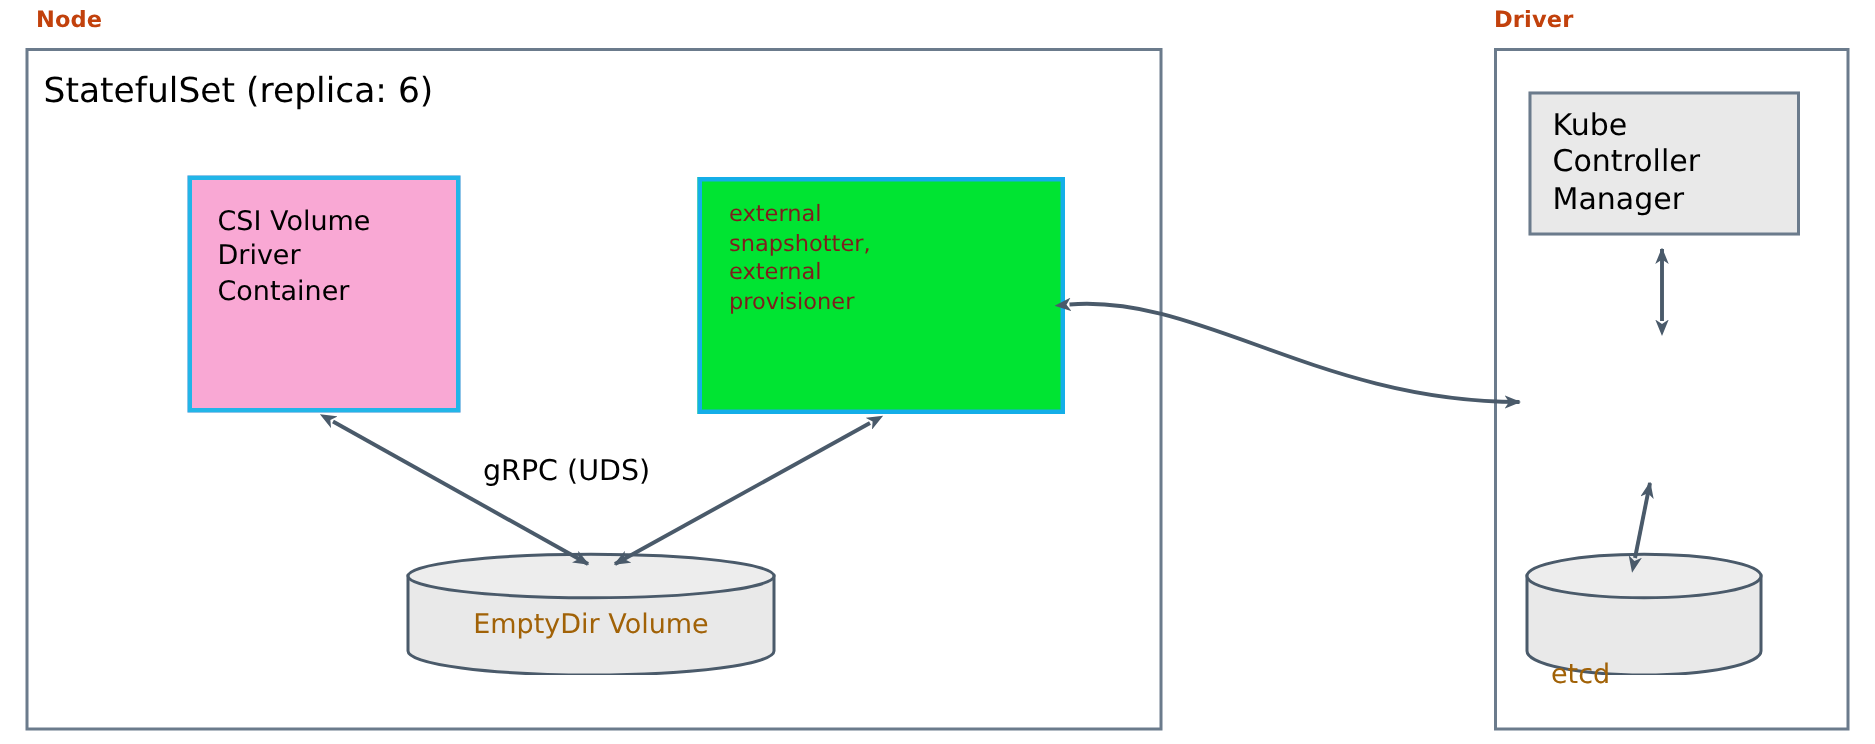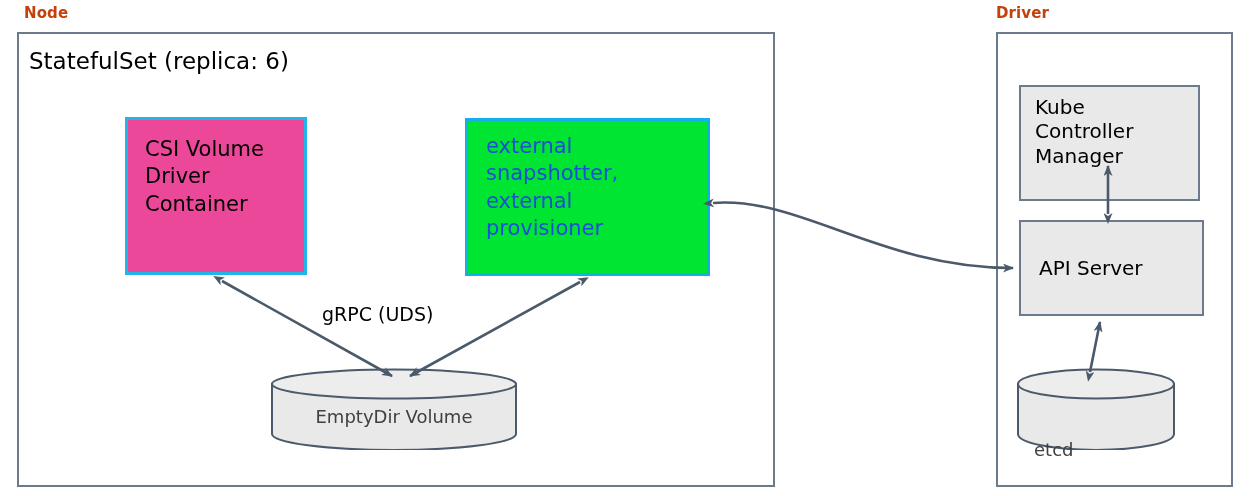--- a/index.html
+++ b/index.html
@@ -47,33 +47,33 @@
     justify-content: flex-start;
   }
 
   .node-box .lines {
     display: block;
     line-height: 1.30;
     white-space: pre-line;
   }
 
   .box-orange {
-    background: #ec4899;
+    background: #f9a8d4;
     border: 3px solid #22B5E8;
     padding: 16px 0 0 17px;
-    font-size: 21px;
+    font-size: 18px;
     color: #000;
   }
 
   .box-green {
     background: #00E432;
     border: 3px solid #14AEE8;
     padding: 12px 0 0 18px;
-    font-size: 21px;
-    color: #1d4ed8;
+    font-size: 15px;
+    color: #7f1d1d;
   }
 
   .box-gray {
     background: #E9E9E9;
     border: 2px solid #6B7B8C;
     font-size: 20px;
     color: #000;
   }
 
   .box-gray.kcm {
@@ -88,21 +88,21 @@
 
   .cylinder {
     position: absolute;
   }
   .cyl-svg { position: absolute; left: 0; top: 0; }
   .cyl-label {
     position: absolute;
     width: 100%;
     text-align: center;
     font-size: 18px;
-    color: #404040;
+    color: #a16207;
     white-space: nowrap;
   }
 
   .edge-label {
     position: absolute;
     font-size: 19px;
     color: #000;
     white-space: nowrap;
     margin-top: 16px;
   }
@@ -144,29 +144,26 @@
       <ellipse cx="124" cy="16" rx="122" ry="14.5" fill="#EDEDED" stroke="#4A5A6A" stroke-width="2"></ellipse>
     </svg>
     <div class="cyl-label" style="top:38px;">EmptyDir Volume</div>
   </div>
 
   <div class="edge-label" style="left:322px; top:287px;">gRPC (UDS)</div>
 
   <div class="group-label" style="left:996px; top:4px;">Driver</div>
   <div class="group-box" style="left:996px; top:32px; width:237px; height:455px;"></div>
 
-  <div class="node-box box-gray kcm" style="left:1019px; top:61px; width:181px; height:116px;margin-top:24px;">
+  <div class="node-box box-gray kcm" style="left:1019px; top:61px; width:181px; height:96px;">
     <span class="lines" style="line-height:1.22;">Kube
 Controller
 Manager</span>
   </div>
 
-  <div class="node-box box-gray api" style="left:1019px; top:220px; width:185px; height:96px;">
-    <span class="lines">API Server</span>
-  </div>
 
   <div class="cylinder" style="left:1016px; top:368px; width:160px; height:82px;">
     <svg class="cyl-svg" width="160" height="82" viewBox="0 0 160 82">
       <path d="M2,16 L2,66 A78,16 0 0 0 158,66 L158,16 Z" fill="#E9E9E9" stroke="#4A5A6A" stroke-width="2"></path>
       <ellipse cx="80" cy="16" rx="78" ry="14.5" fill="#EDEDED" stroke="#4A5A6A" stroke-width="2"></ellipse>
     </svg>
     <div class="cyl-label" style="top:36px; text-align:left; padding-left:18px;margin-top:35px;">etcd</div>
   </div>
 
   <svg id="arrows" viewBox="0 0 1250 496">

